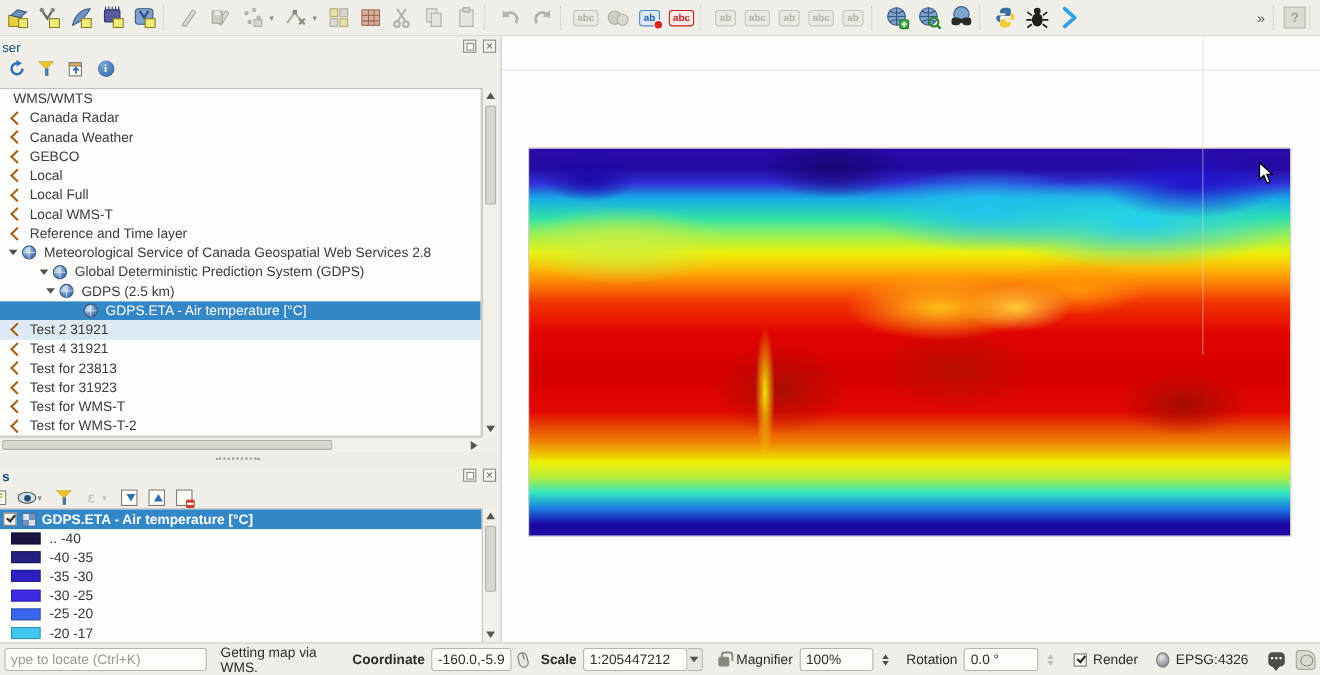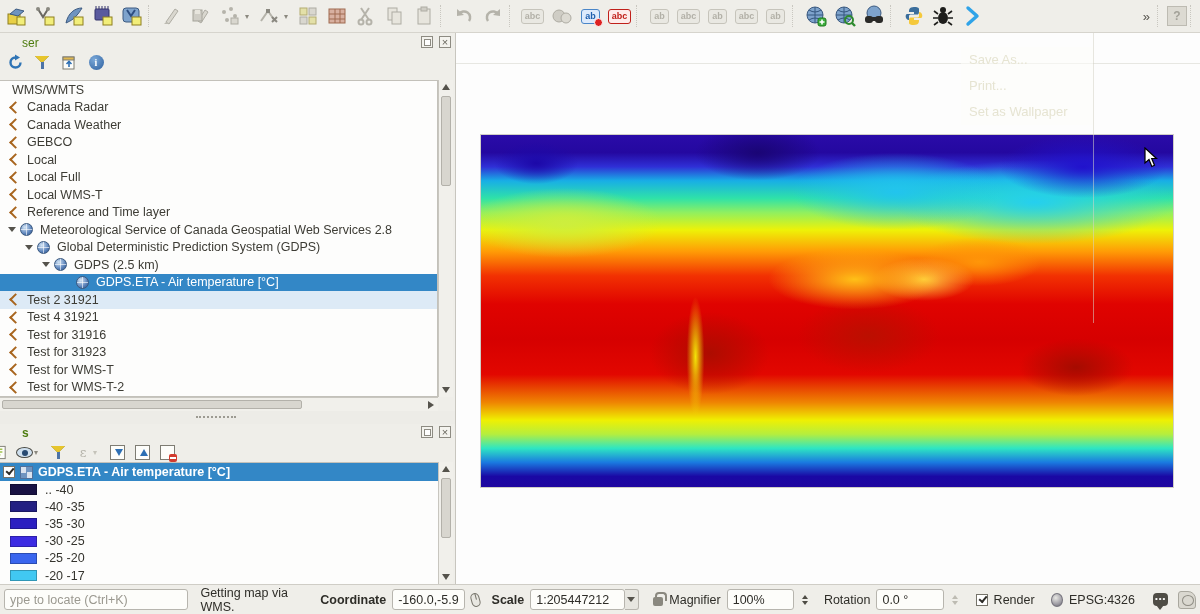--- a/index.html
+++ b/index.html
@@ -14,21 +14,21 @@
   .tbcaret { width:8px; font-size:8px; color:#8b897f; flex:0 0 auto; }
   .tagicon { font-size:9px; font-weight:bold; padding:2px 3px; border-radius:3px; position:relative; line-height:1; }
   .tag-gray { color:#b2b0a7; border:1px solid #c6c4bb; background:#e9e8e2; }
   .tag-blue { color:#1f5fae; border:1px solid #4a86c8; background:#ddeafc; }
   .tag-red  { color:#c0201a; border:1px solid #c0201a; background:#fdeceb; }
   .reddot::after { content:""; position:absolute; right:-4px; bottom:-4px; width:7px; height:7px; border-radius:50%; background:#d22; border:1px solid #fff; }
   .ovf { font-size:13px; color:#55534c; padding:0 4px; }
   .qmark { width:20px; height:20px; background:#dcdad2; border:1px solid #bdbbb2; color:#a3a198; font-weight:bold; font-size:12px; display:flex; align-items:center; justify-content:center; }
 
   
-  .panel-title { font-size:12px; color:#4d7c0f; padding-left:2px;margin-left:20px; }
+  .panel-title { font-size:12px; color:#0c4a6e; padding-left:2px; }
   .winbtns { position:absolute; right:4px; top:3px; display:flex; gap:6px; }
   .wbtn { width:12px; height:12px; border:1px solid #8d8b82; background:#f4f3ee; position:relative; font-size:9px; color:#6b6960; display:flex; align-items:center; justify-content:center; }
   .wbtn.float::before { content:""; position:absolute; left:2px; top:2px; width:5px; height:5px; border:1px solid #8d8b82; background:#fff; }
   .wbtn.close::before { content:"×"; font-size:11px; line-height:1; }
 
   .ptool { display:flex; align-items:center; gap:9px; padding:3px 0 0 6px; }
   .pti { width:18px; height:18px; display:flex; align-items:center; justify-content:center; }
   .pti svg { width:17px; height:17px; }
 
   
@@ -43,21 +43,21 @@
   .trow { height:17.5px; display:flex; align-items:center; font-size:12.5px; color:#3d3c35; white-space:nowrap; }
   .trow .tl { padding-left:4px; font-weight:500; }
   .trow.sel { background:#3387c6; color:#fff; }
   .ghost-row { background:#ddeaf6; }
   .exp { width:0; height:0; border-left:4px solid transparent; border-right:4px solid transparent; border-top:5px solid #55534c; margin-right:4px; flex:0 0 auto; }
   .wmsic { width:13px; height:13px; position:relative; margin-right:2px; flex:0 0 auto; }
   .wmsic::before { content:""; position:absolute; left:3px; top:2px; width:7px; height:7px; border-left:2px solid #a8651e; border-bottom:2px solid #a8651e; transform:rotate(45deg); }
   .globeic { width:13px; height:13px; border-radius:50%; background:radial-gradient(circle at 35% 30%, #d5e6f5, #5b83bb 60%, #2d4e80); border:1px solid #3c5a80; position:relative; margin-right:3px; flex:0 0 auto; }
   .globeic::before { content:""; position:absolute; left:5px; top:0; width:2px; height:11px; border-left:1px solid rgba(255,255,255,.6); }
   .globeic::after { content:""; position:absolute; left:0px; top:5px; width:11px; height:2px; border-top:1px solid rgba(255,255,255,.6); }
-  .ind1 { padding-left:8px; } .ind2 { padding-left:25px; } .ind3 { padding-left:42px; } .ind5 { padding-left:76px; }
+  .ind1 { padding-left:8px; } .ind2 { padding-left:36px; } .ind3 { padding-left:42px; } .ind5 { padding-left:76px; }
 
   
   .vscroll { position:absolute; width:15px; background:#f1f0eb; border-left:1px solid #c8c6bf; }
   .hscroll { position:absolute; height:14px; background:#f1f0eb; border-top:1px solid #c8c6bf; }
   .sthumb { position:absolute; background:#d8d6cf; border:1px solid #b3b1aa; border-radius:2px; }
   .sarrow { position:absolute; width:0; height:0; }
   .up    { border-left:4px solid transparent; border-right:4px solid transparent; border-bottom:6px solid #55534c; }
   .down  { border-left:4px solid transparent; border-right:4px solid transparent; border-top:6px solid #55534c; }
   .right { border-top:4px solid transparent; border-bottom:4px solid transparent; border-left:6px solid #55534c; }
 
@@ -414,21 +414,21 @@
     <div class="trow ind1 ghost-row">
         <span class="wmsic"></span>
         <span class="tl">Test 2 31921</span>
       </div>
     <div class="trow ind1">
         <span class="wmsic"></span>
         <span class="tl">Test 4 31921</span>
       </div>
     <div class="trow ind1">
         <span class="wmsic"></span>
-        <span class="tl">Test for 31916</span>
+        <span class="tl">Test for 23813</span>
       </div>
     <div class="trow ind1">
         <span class="wmsic"></span>
         <span class="tl">Test for 31923</span>
       </div>
     <div class="trow ind1">
         <span class="wmsic"></span>
         <span class="tl">Test for WMS-T</span>
       </div>
     <div class="trow ind1">
@@ -527,25 +527,20 @@
   <div class="vscroll" style="left:438px; top:38px; height:122px;">
     <span class="sarrow up" style="left:3px; top:4px;"></span>
     <div class="sthumb" style="left:2px; top:16px; width:10px; height:60px;"></div>
     <span class="sarrow down" style="left:3px; bottom:4px;"></span>
   </div>
 </div>
 
 <div id="canvas">
   <div class="ghostline"></div>
   <div id="map"></div>
-  <div id="ghost-menu">
-    <div class="gmi">Save As...</div>
-    <div class="gmi">Print...</div>
-    <div class="gmi">Set as Wallpaper</div>
-  </div>
   <div id="ghost-vline"></div>
   <div id="cursor">
     <svg width="14" height="21" viewBox="0 0 14 21">
         <polygon points="1,1 1,16 5,12.5 7.8,19.5 10.5,18.3 7.7,11.5 12.5,11.5" fill="#fff" stroke="#000" stroke-width="1.2"></polygon>
       </svg>
   </div>
 </div>
 
 <div id="status-bar">
   <div class="field" id="locate-input">

